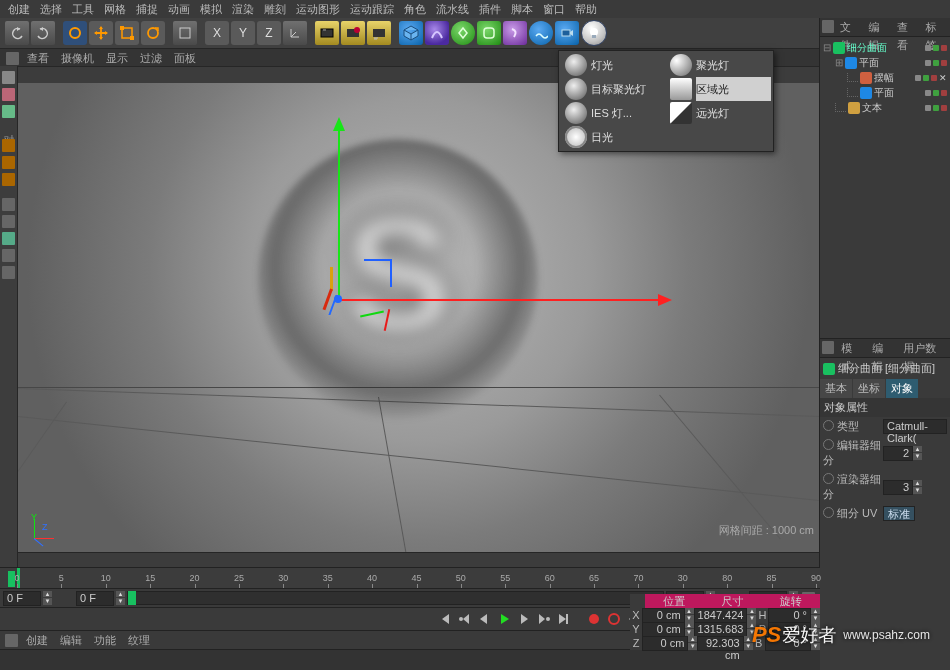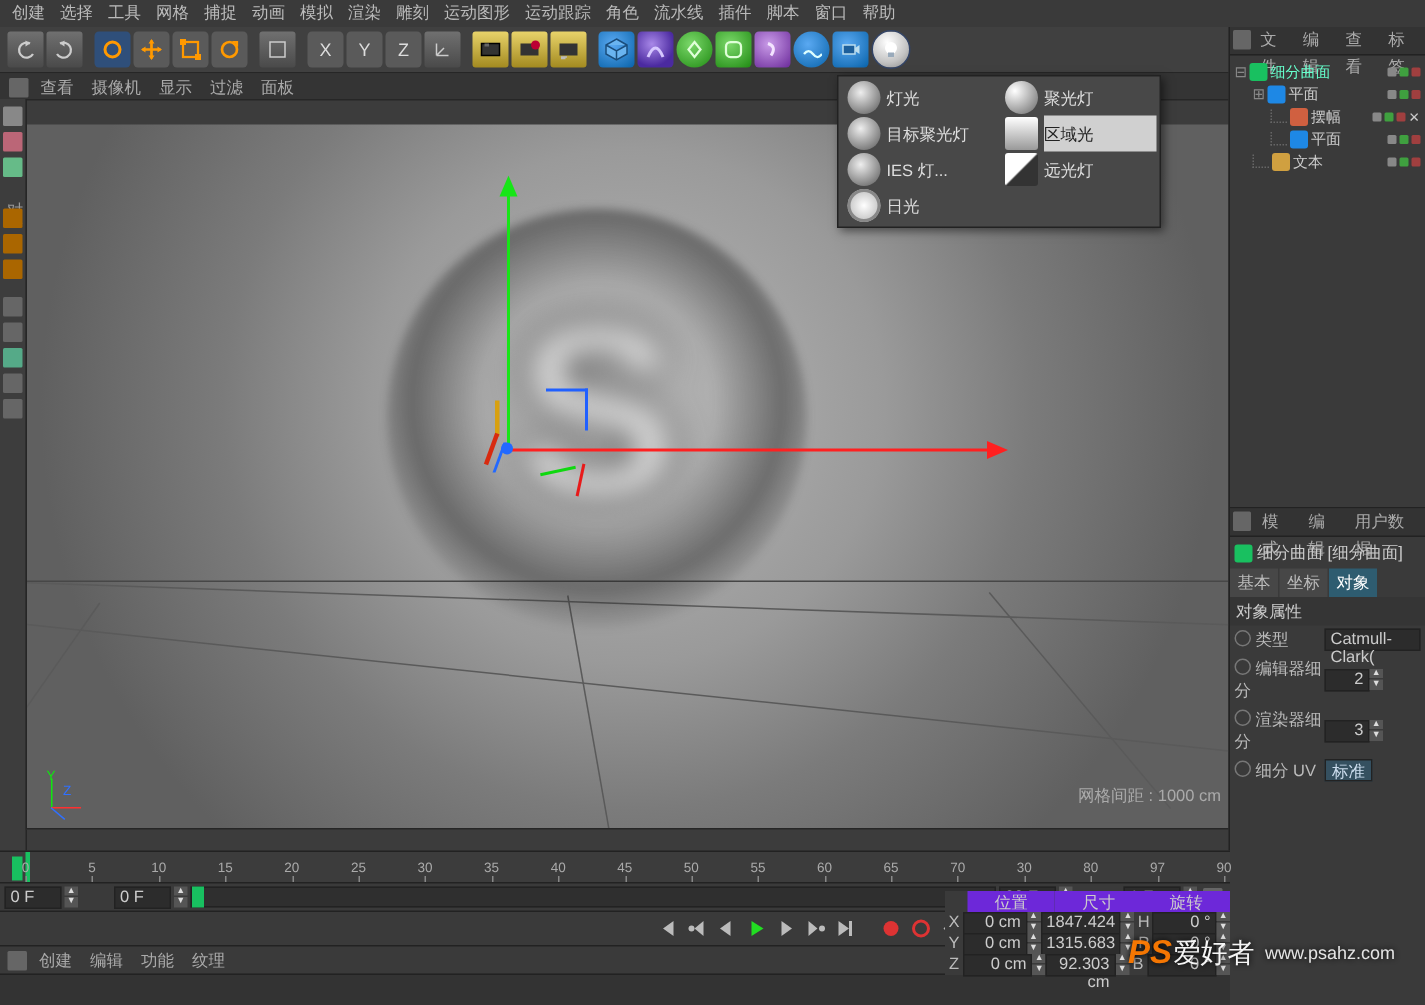--- a/index.html
+++ b/index.html
@@ -120,21 +120,21 @@
 .inputs-row .track{flex:1;height:12px;background:#2f2f2f;border:1px solid #222;position:relative;}
 .inputs-row .track .head{position:absolute;left:0;top:-1px;width:8px;height:14px;background:#18c060;}
 .playrow{height:22px;display:flex;align-items:center;padding:0 3px;border-bottom:1px solid #222;}
 .play-btn{width:18px;height:18px;display:flex;align-items:center;justify-content:center;margin:0 1px;}
 .play-btn svg{display:block}
 .btmmenu{height:18px;display:flex;align-items:center;padding:0 3px;}
 .btmmenu span{padding:0 6px;color:#aaa;}
 
 .coord{position:absolute;right:0;top:26px;width:190px;height:56px;background:#3a3a3a;}
 .coord .chead{display:flex;height:14px;}
-.coord .chead span{flex:1;text-align:center;background:#6d28d9;color:#ccc;}
+.coord .chead span{flex:1;text-align:center;background:#be185d;color:#ccc;}
 .coord .chead span:first-child{width:15px;flex:0 0 15px;background:#3a3a3a;}
 .coord .crow{display:flex;height:14px;align-items:center;}
 .coord .crow .cl{width:12px;text-align:center;color:#bbb;}
 .coord .cv{flex:1;display:flex;}
 .coord .cv .numbox{flex:1;width:auto;}
 
 .wm{position:absolute;right:20px;bottom:22px;color:#fff;font-size:18px;display:flex;align-items:center;gap:1px;text-shadow:0 0 4px #000;opacity:.95;pointer-events:none;}
 .wm b{color:#ff7a00;font-style:italic;font-size:22px;}
 .wm small{font-size:12px;color:#eee;margin-left:6px;}
 </style>
@@ -552,21 +552,21 @@
         <div class="tlabel" style="left: 66.6667%;">60</div>
         <div class="tick" style="left: 72.2222%;"></div>
         <div class="tlabel" style="left: 72.2222%;">65</div>
         <div class="tick" style="left: 77.7778%;"></div>
         <div class="tlabel" style="left: 77.7778%;">70</div>
         <div class="tick" style="left: 83.3333%;"></div>
         <div class="tlabel" style="left: 83.3333%;">30</div>
         <div class="tick" style="left: 88.8889%;"></div>
         <div class="tlabel" style="left: 88.8889%;">80</div>
         <div class="tick" style="left: 94.4444%;"></div>
-        <div class="tlabel" style="left: 94.4444%;">97</div>
+        <div class="tlabel" style="left: 94.4444%;">85</div>
         <div class="tick" style="left: 100%;"></div>
         <div class="tlabel" style="left: 100%;">90</div>
       </div>
   </div>
   <div class="inputs-row">
     <div class="ibx">0 F</div>
     <div class="spin">
         <i>▲</i>
         <i>▼</i>
       </div>

